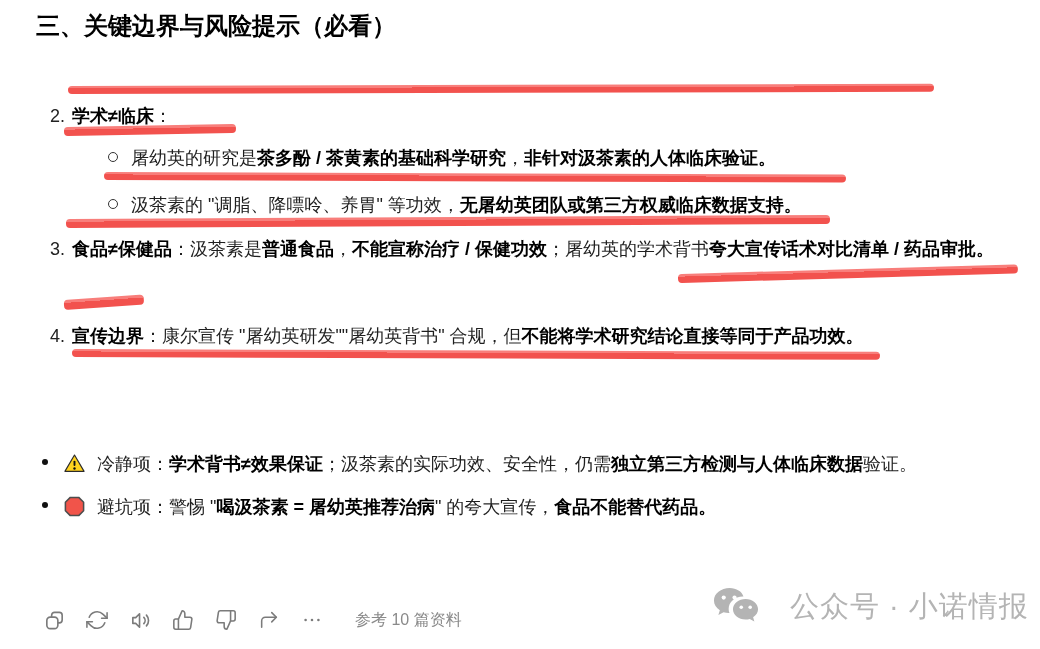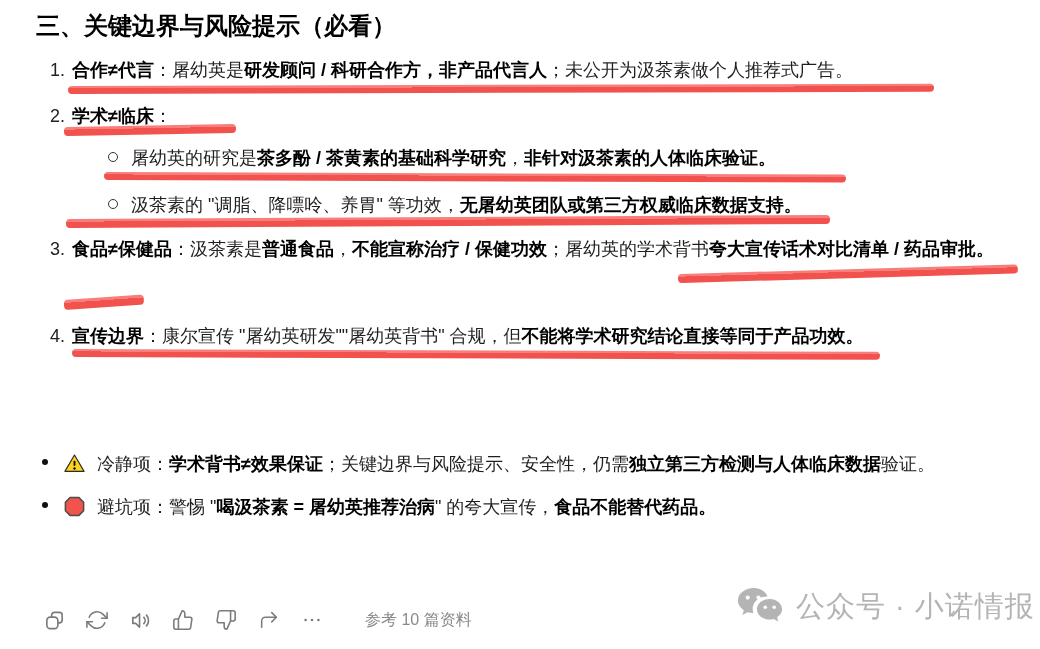--- a/index.html
+++ b/index.html
@@ -27,41 +27,38 @@
   .u3{left:104px;top:172px;width:742px;transform:rotate(0.2deg);}
   .u4{left:66px;top:219px;width:764px;height:9px;transform:rotate(-0.3deg);}
   .u5{left:678px;top:274px;width:340px;height:9px;transform:rotate(-1.6deg);}
   .u6{left:64px;top:300px;width:80px;height:10px;transform:rotate(-4deg);}
   .u7{left:72px;top:349px;width:808px;transform:rotate(0.2deg);}
   
   .toolbar{position:absolute;left:42px;top:608px;display:flex;align-items:center;gap:19px;}
   .tbtn{width:24px;height:24px;display:flex;align-items:center;justify-content:center;cursor:pointer;}
   .tbtn svg{stroke:#7b7b7b;fill:none;stroke-width:1.7;stroke-linecap:round;stroke-linejoin:round;}
   .tbtn svg .fillgray{fill:#7b7b7b;stroke:none;}
-  .ref{margin-left:22px;font-size:16px;color:var(--muted,#8a8a8a);}
+  .ref{margin-left:12px;font-size:16px;color:var(--muted,#8a8a8a);}
   
-  .watermark{position:absolute;left:734px;top:586px;display:flex;align-items:center;gap:10px;}
+  .watermark{position:absolute;left:710px;top:586px;display:flex;align-items:center;gap:28px;}
   .wm-text{font-size:29px;color:var(--watermark,#b4b4b4);letter-spacing:1px;white-space:nowrap;}
   .wx-bubble{fill:var(--watermark,#b4b4b4);}
   
   .ic-check rect{fill:var(--check-green,#3bc43f);stroke:#2ba22f;stroke-width:1;}
   .ic-check polyline{fill:none;stroke:#fff;stroke-width:2.6;stroke-linecap:round;stroke-linejoin:round;}
   .ic-warn path{fill:var(--warn-yellow,#ffd21e);stroke:#2b2b2b;stroke-width:1.2;stroke-linejoin:round;}
   .ic-stop polygon{fill:var(--stop-red,#f1544a);stroke:#4d4d4d;stroke-width:1.6;stroke-linejoin:round;}
 </style>
 </head>
 <body>
 
 <div class="page">
 
   <div class="h" style="top:10px">三、关键边界与风险提示（必看）</div>
 
-  <div class="row numrow" style="top:57px">
-    <span class="num">1.</span><span><span class="b">合作≠代言</span><span>：屠幼英是</span><span class="b">研发顾问 / 科研合作方，非产品代言人</span><span>；未公开为汲茶素做个人推荐式广告。</span></span>
-  </div>
   <div class="ul u1"></div>
 
   <div class="row numrow" style="top:103px">
     <span class="num">2.</span><span><span class="b">学术≠临床</span><span>：</span></span>
   </div>
   <div class="ul u2"></div>
 
   <div class="row subrow" style="top:145px">
     <span class="ring"></span><span><span>屠幼英的研究是</span><span class="b">茶多酚 / 茶黄素的基础科学研究</span><span>，</span><span class="b">非针对汲茶素的人体临床验证。</span></span>
   </div>
@@ -83,21 +80,21 @@
   </div>
   <div class="ul u7"></div>
 
 
 
   <div class="row brow" style="top:451px">
     <span class="dot"></span><svg class="eicon ic-warn" width="23" height="23" viewBox="0 0 24 24">
         <path d="M12 3.2 22 20.2H2z"></path>
         <rect x="11" y="9" width="2" height="5.6" rx="1" fill="#111" stroke="none"></rect>
         <circle cx="12" cy="17.2" r="1.25" fill="#111" stroke="none"></circle>
-      </svg><span><span>冷静项：</span><span class="b">学术背书≠效果保证</span><span>；关键边界与风险提示、安全性，仍需</span><span class="b">独立第三方检测与人体临床数据</span><span>验证。</span></span>
+      </svg><span><span>冷静项：</span><span class="b">学术背书≠效果保证</span><span>；汲茶素的实际功效、安全性，仍需</span><span class="b">独立第三方检测与人体临床数据</span><span>验证。</span></span>
   </div>
 
   <div class="row brow" style="top:494px">
     <span class="dot"></span><svg class="eicon ic-stop" width="23" height="23" viewBox="0 0 24 24">
         <polygon points="7.6,2.5 16.4,2.5 21.5,7.6 21.5,16.4 16.4,21.5 7.6,21.5 2.5,16.4 2.5,7.6"></polygon>
       </svg><span><span>避坑项：警惕 "</span><span class="b">喝汲茶素 = 屠幼英推荐治病</span><span>" 的夸大宣传，</span><span class="b">食品不能替代药品。</span></span>
   </div>
 
 
   <div class="toolbar">

